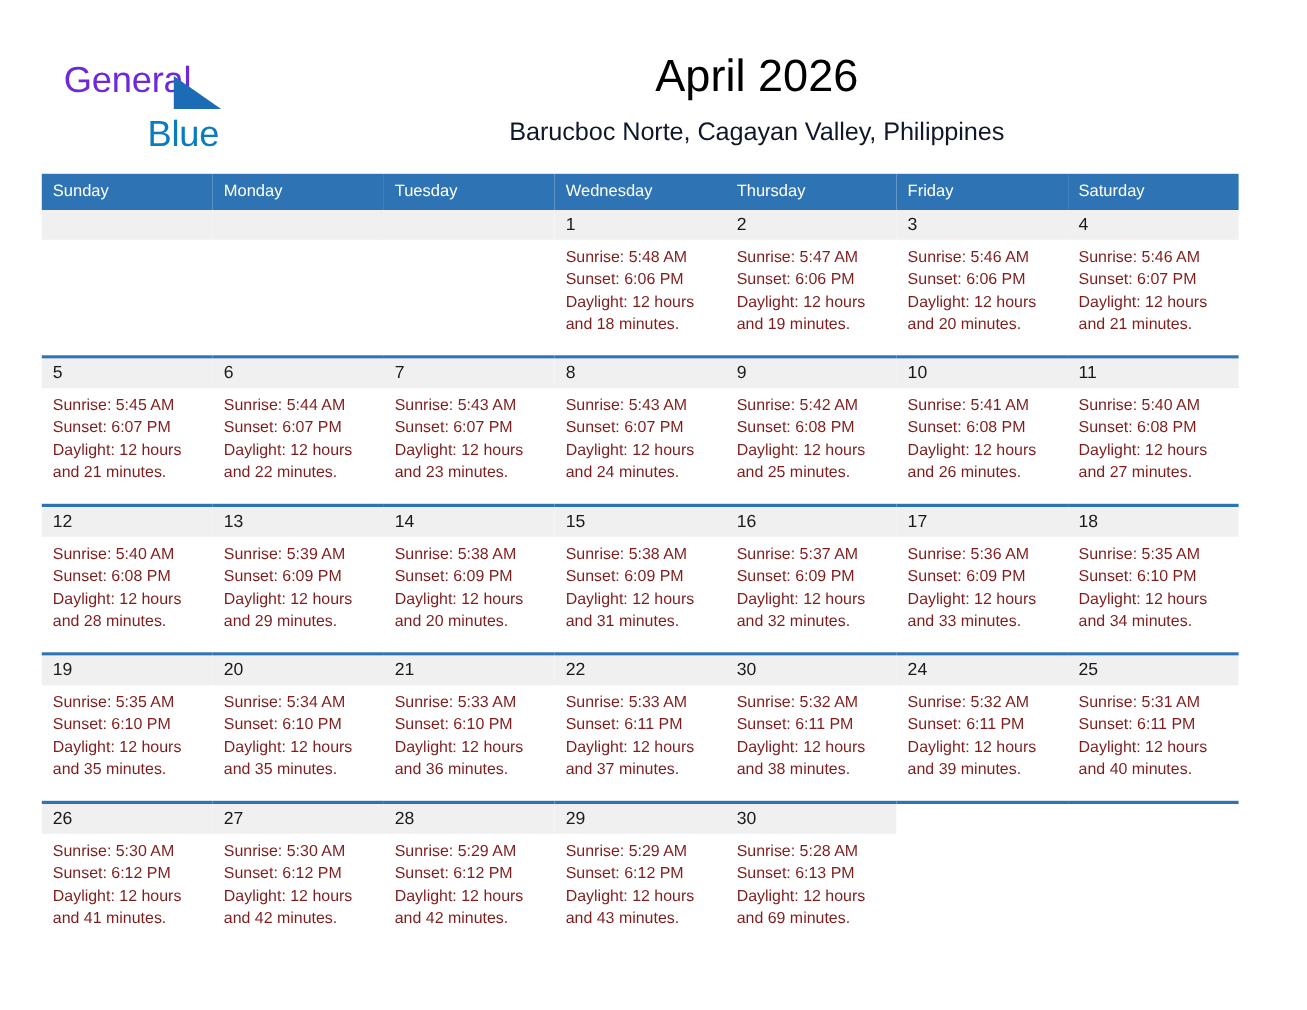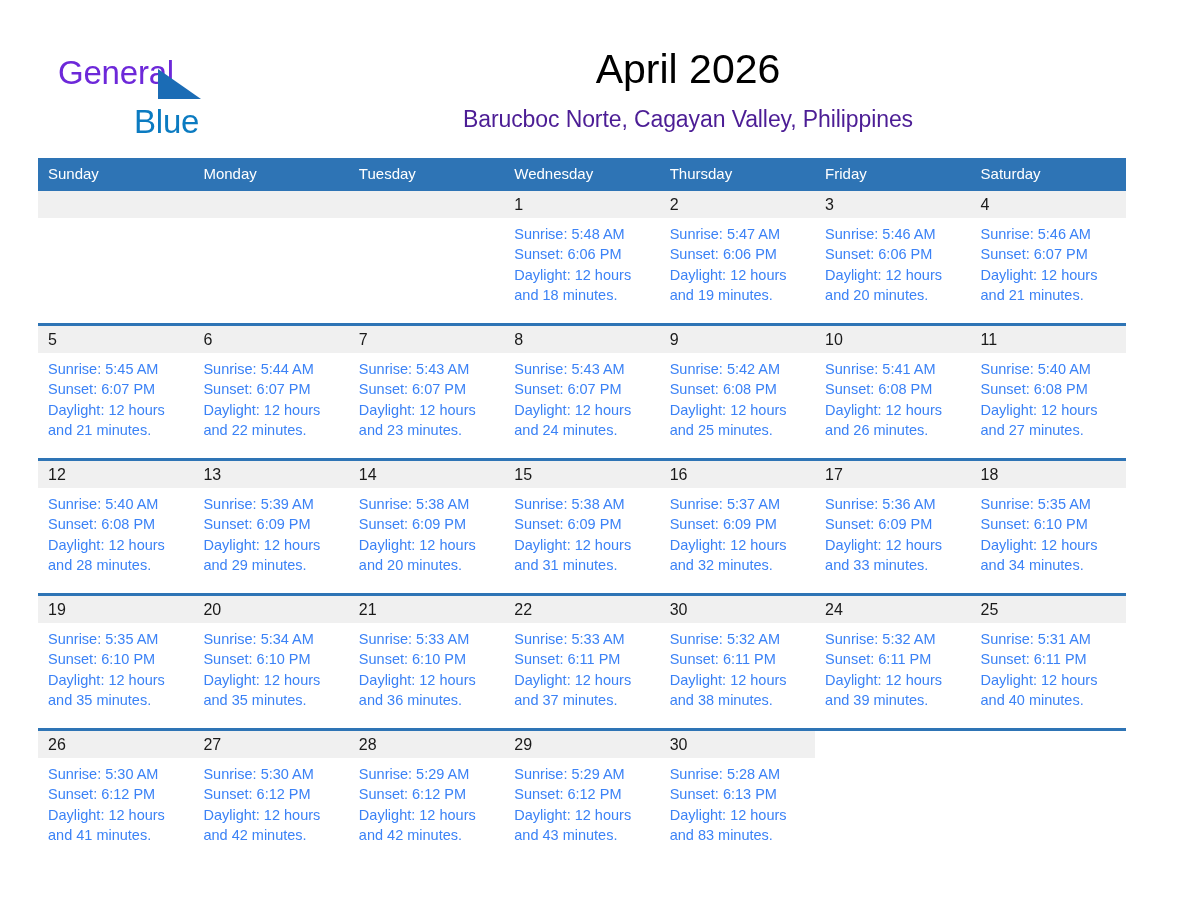--- a/index.html
+++ b/index.html
@@ -77,21 +77,21 @@
     line-height: 50px;
     color: #000000;
     font-weight: normal;
     margin: 0;
     padding: 0;
     letter-spacing: 0px;
   }
   .location {
     font-size: 23px;
     line-height: 30px;
-    color: #4c1d95;
+    color: #0f172a;
     margin: 0;
     padding-top: 10px;
     letter-spacing: -0.1px;
   }
 
   
   .calendar {
     position: absolute;
     left: 38px;
     top: 158px;
@@ -136,21 +136,21 @@
     font-size: 16px;
     color: #1a1a1a;
   }
   .daynum-band.empty {
     color: transparent;
   }
   .day-info {
     padding: 6px 10px 0 10px;
     font-size: 14.5px;
     line-height: 20.3px;
-    color: #3b82f6;
+    color: #7f1d1d;
   }
   .day-info div { white-space: nowrap; }
 
   .empty-cell .daynum-band { background: #f0f0f0; }
   .blank-cell .daynum-band { background: #ffffff; }
 </style>
 </head>
 <body>
 
 <div class="page">
@@ -535,21 +535,21 @@
               </div>
             </div>
           </td>
           <td class="">
             <div class="day-cell-inner">
               <div class="daynum-band">30</div>
               <div class="day-info">
                 <div>Sunrise: 5:28 AM</div>
                 <div>Sunset: 6:13 PM</div>
                 <div>Daylight: 12 hours</div>
-                <div>and 83 minutes.</div>
+                <div>and 69 minutes.</div>
               </div>
             </div>
           </td>
           <td class="blank-cell">
             <div class="day-cell-inner">
               <div class="daynum-band empty" style="background: rgb(255, 255, 255);"></div>
             </div>
           </td>
           <td class="blank-cell">
             <div class="day-cell-inner">

